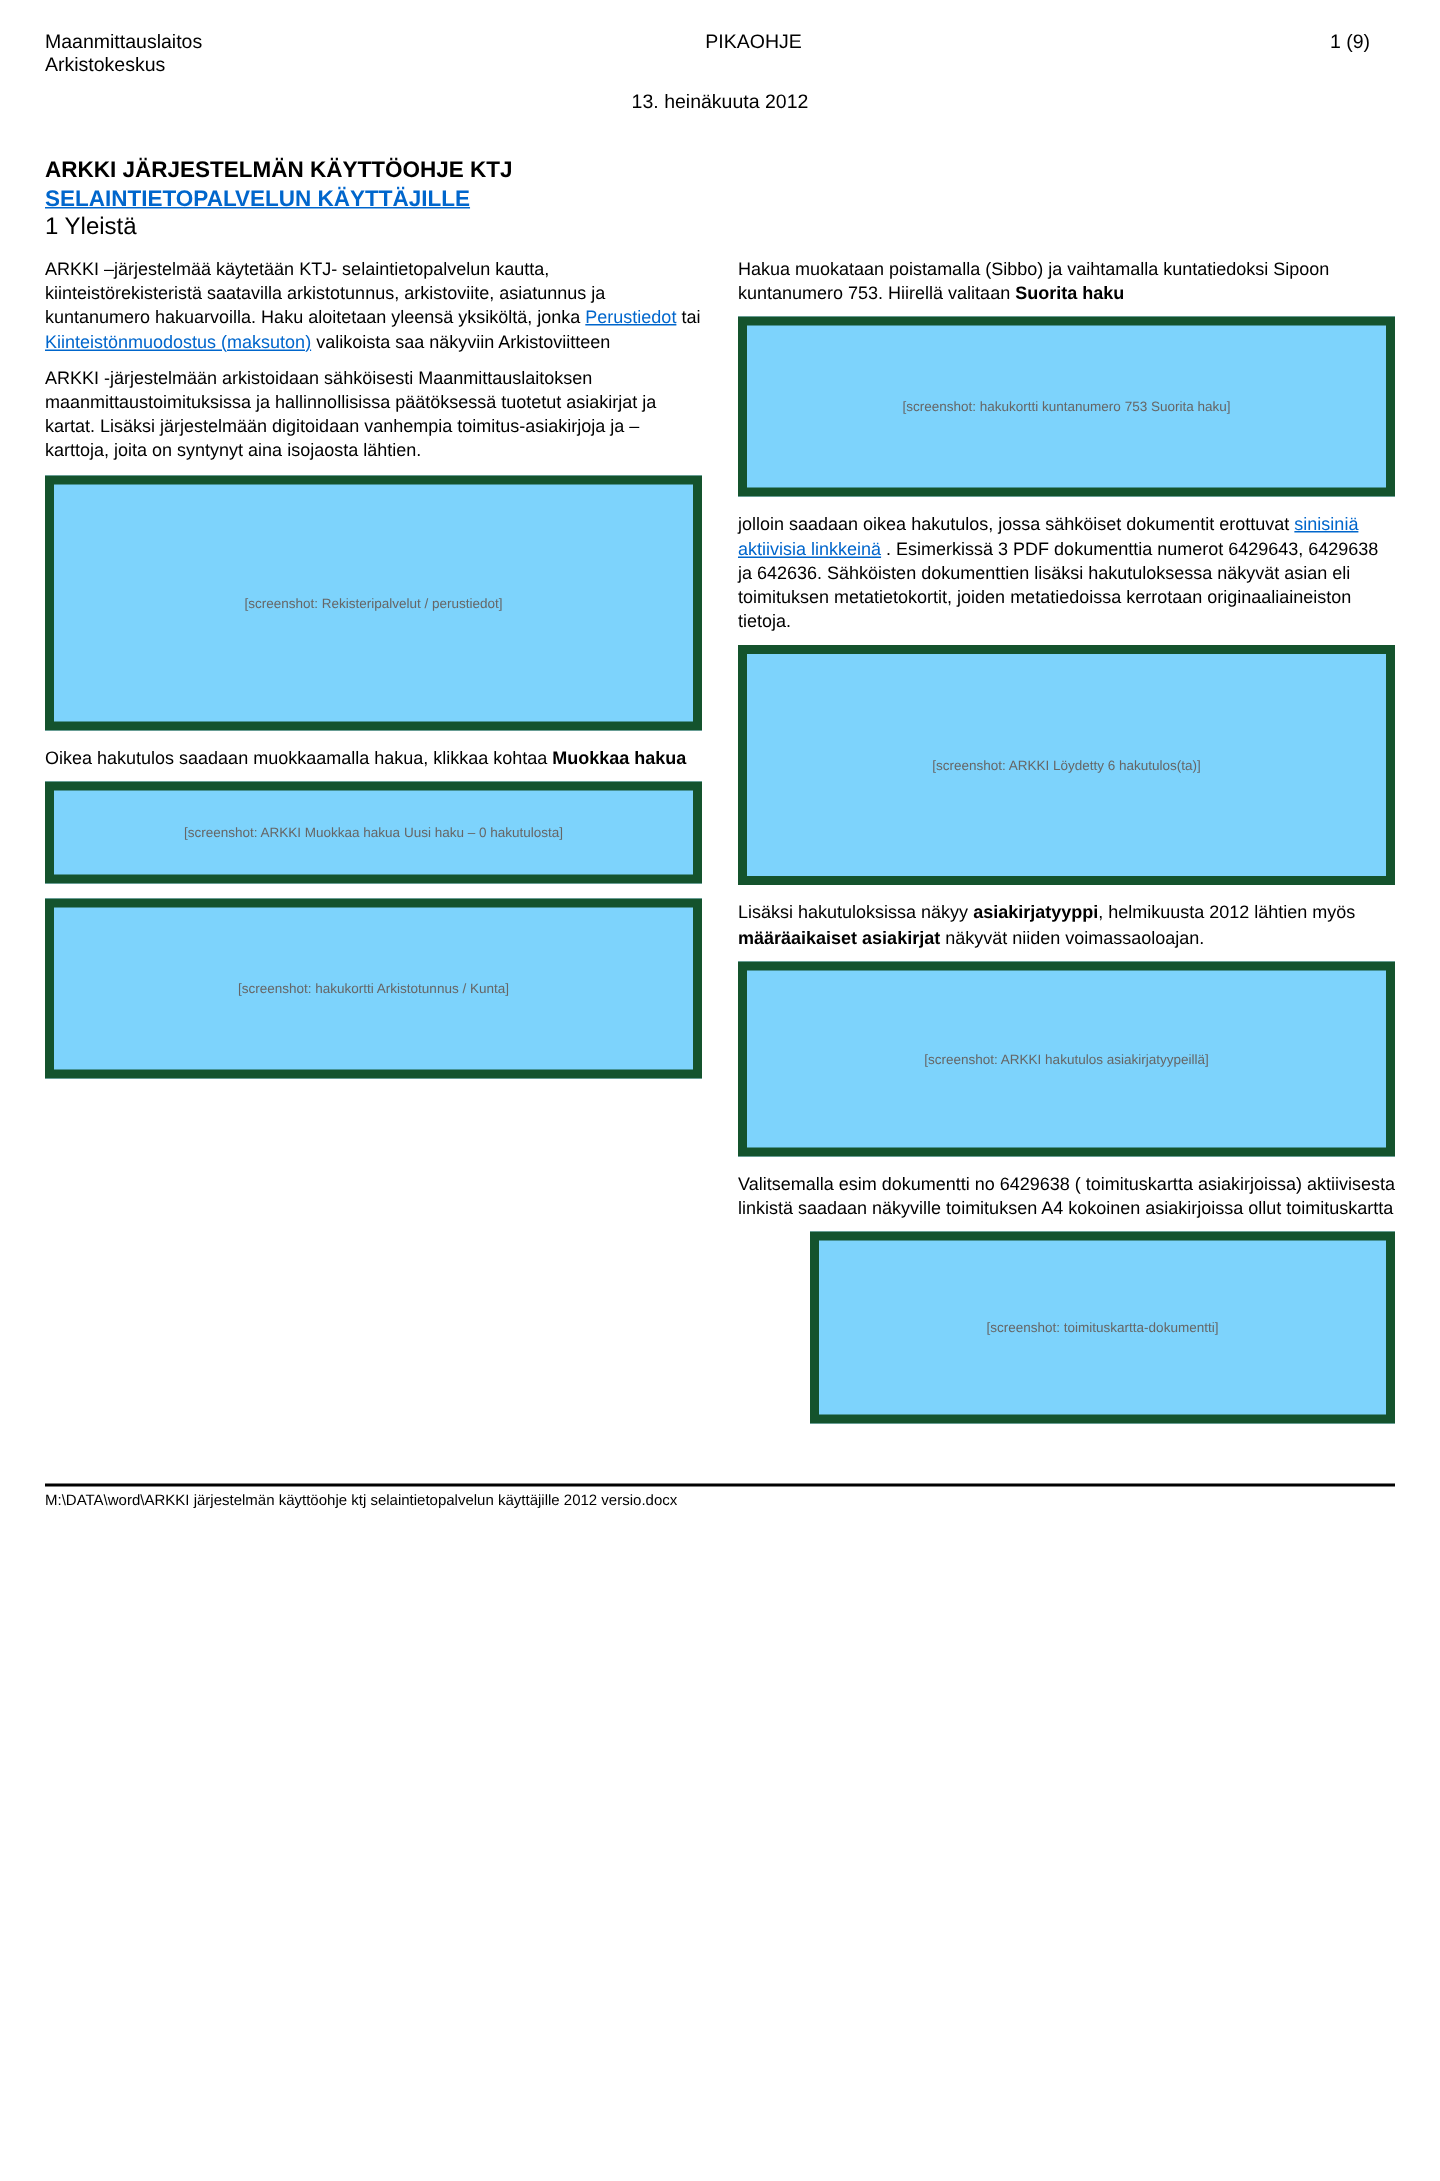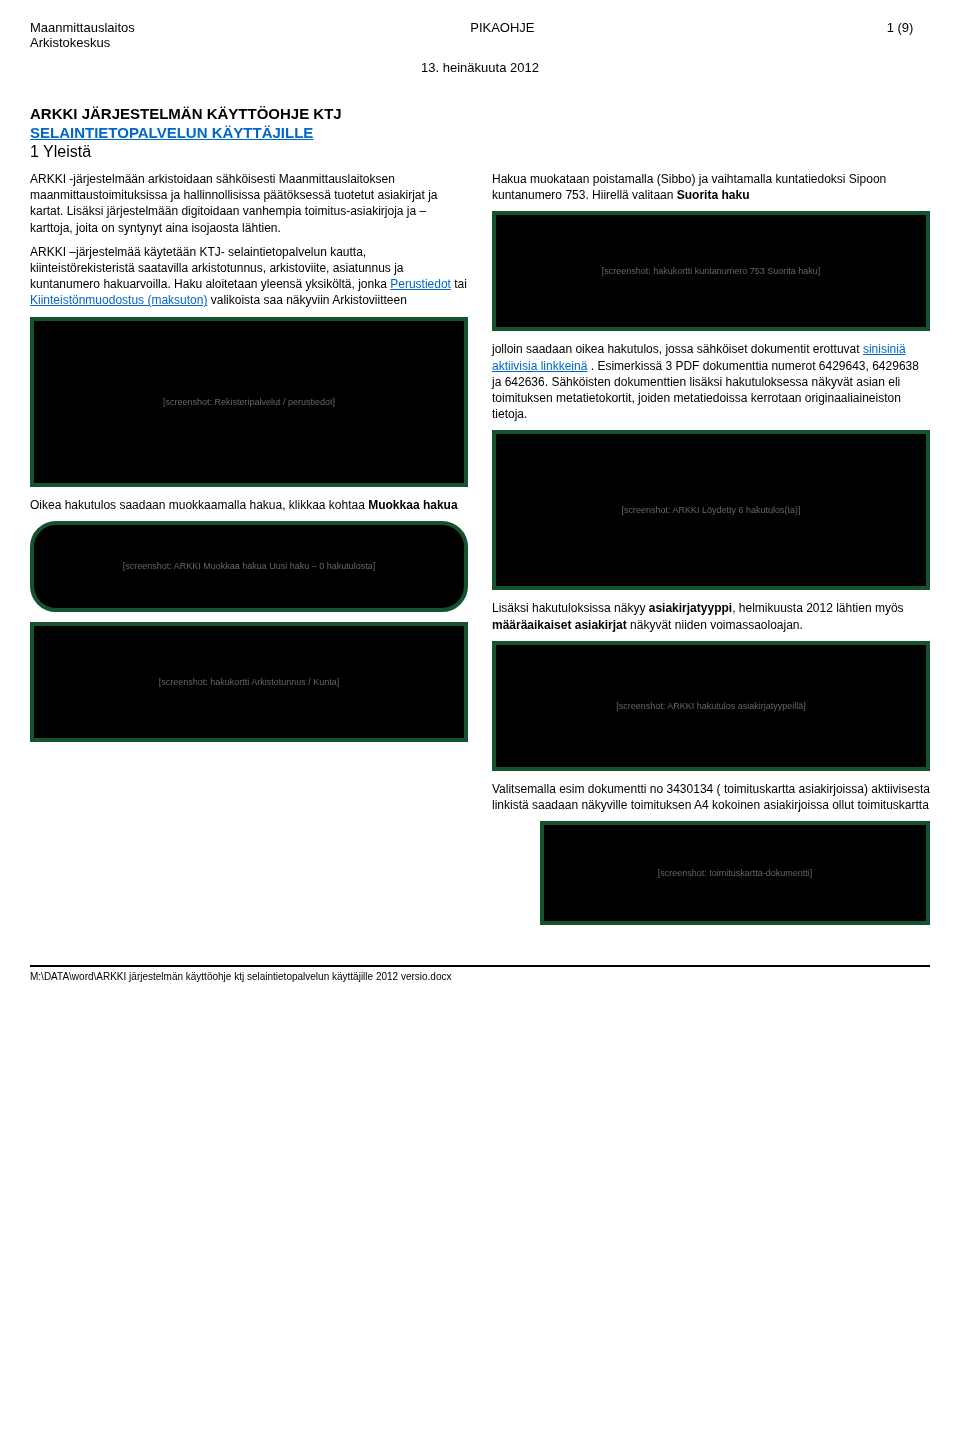--- a/index.html
+++ b/index.html
@@ -45,36 +45,36 @@
   }
   .two-col {
     display: flex;
     gap: 24px;
   }
   .col { flex: 1; min-width: 0; }
   p { margin-bottom: 8px; line-height: 1.35; }
   .link { color: #0066cc; text-decoration: underline; }
   .bold { font-weight: bold; }
   .img-placeholder {
-    background: #000000;
-    border: 4px solid #14532d;
+    background: #7dd3fc;
+    border: 6px solid #14532d;
     font-size: 9px;
     color: #666;
     display: flex;
     align-items: center;
     justify-content: center;
     overflow: hidden;
     margin-bottom: 10px;
   }
   .img-placeholder.h120 { height: 120px; }
   .img-placeholder.h170 { height: 170px; }
   .img-placeholder.h160 { height: 160px; }
-  .img-placeholder.h70  { height: 91px; border-radius: 26px;  }
+  .img-placeholder.h70  { height: 68px;  }
   .img-placeholder.h130 { height: 130px; }
-  .img-placeholder.h100 { height: 104px; margin-left: 48px; }
+  .img-placeholder.h100 { height: 128px; margin-left: 48px; }
   .footer {
     border-top: 2px solid #000;
     margin-top: 30px;
     padding-top: 4px;
     font-size: 10px;
   }
 </style>
 </head>
 <body>
 
@@ -89,28 +89,28 @@
 
 <div class="date-row">13. heinäkuuta 2012</div>
 
 <h1 class="title">ARKKI JÄRJESTELMÄN KÄYTTÖOHJE KTJ</h1>
 <a class="subtitle-link">SELAINTIETOPALVELUN KÄYTTÄJILLE</a>
 <div class="section-small">1 Yleistä</div>
 
 <div class="two-col">
 
   <div class="col">
-    <p>ARKKI -järjestelmään arkistoidaan sähköisesti Maanmittauslaitoksen maanmittaustoimituksissa ja hallinnollisissa päätöksessä tuotetut asiakirjat ja kartat. Lisäksi järjestelmään digitoidaan vanhempia toimitus-asiakirjoja ja –karttoja, joita on syntynyt aina isojaosta lähtien.</p>
     <p>
       <span>ARKKI –järjestelmää käytetään KTJ- selaintietopalvelun kautta, kiinteistörekisteristä saatavilla arkistotunnus, arkistoviite, asiatunnus ja kuntanumero hakuarvoilla. Haku aloitetaan yleensä yksiköltä, jonka </span>
       <span class="link">Perustiedot</span>
       <span> tai </span>
       <span class="link">Kiinteistönmuodostus (maksuton)</span>
       <span> valikoista saa näkyviin Arkistoviitteen</span>
     </p>
+    <p>ARKKI -järjestelmään arkistoidaan sähköisesti Maanmittauslaitoksen maanmittaustoimituksissa ja hallinnollisissa päätöksessä tuotetut asiakirjat ja kartat. Lisäksi järjestelmään digitoidaan vanhempia toimitus-asiakirjoja ja –karttoja, joita on syntynyt aina isojaosta lähtien.</p>
     <div class="img-placeholder h170">[screenshot: Rekisteripalvelut / perustiedot]</div>
 
     <p>
       <span>Oikea hakutulos saadaan muokkaamalla hakua, klikkaa kohtaa </span><span class="bold">Muokkaa hakua</span>
     </p>
     <div class="img-placeholder h70">[screenshot: ARKKI Muokkaa hakua Uusi haku – 0 hakutulosta]</div>
 
     <div class="img-placeholder h120">[screenshot: hakukortti Arkistotunnus / Kunta]</div>
   </div>
 
@@ -125,20 +125,20 @@
       <span class="link">sinisiniä aktiivisia linkkeinä</span>
       <span>. Esimerkissä 3 PDF dokumenttia numerot 6429643, 6429638 ja 642636. Sähköisten dokumenttien lisäksi hakutuloksessa näkyvät asian eli toimituksen metatietokortit, joiden metatiedoissa kerrotaan originaaliaineiston tietoja.</span>
     </p>
     <div class="img-placeholder h160">[screenshot: ARKKI Löydetty 6 hakutulos(ta)]</div>
 
     <p>
       <span>Lisäksi hakutuloksissa näkyy </span><span class="bold">asiakirjatyyppi</span><span>, helmikuusta 2012 lähtien myös </span><span class="bold">määräaikaiset asiakirjat</span><span> näkyvät niiden voimassaoloajan.</span>
     </p>
     <div class="img-placeholder h130">[screenshot: ARKKI hakutulos asiakirjatyypeillä]</div>
 
-    <p>Valitsemalla esim dokumentti no 3430134 ( toimituskartta asiakirjoissa) aktiivisesta linkistä saadaan näkyville toimituksen A4 kokoinen asiakirjoissa ollut toimituskartta</p>
+    <p>Valitsemalla esim dokumentti no 6429638 ( toimituskartta asiakirjoissa) aktiivisesta linkistä saadaan näkyville toimituksen A4 kokoinen asiakirjoissa ollut toimituskartta</p>
     <div class="img-placeholder h100">[screenshot: toimituskartta-dokumentti]</div>
   </div>
 </div>
 
 <div class="footer">
   <span>M:\DATA\word\ARKKI järjestelmän käyttöohje ktj selaintietopalvelun käyttäjille 2012 versio.docx</span>
 </div>
 
 </body></html>

